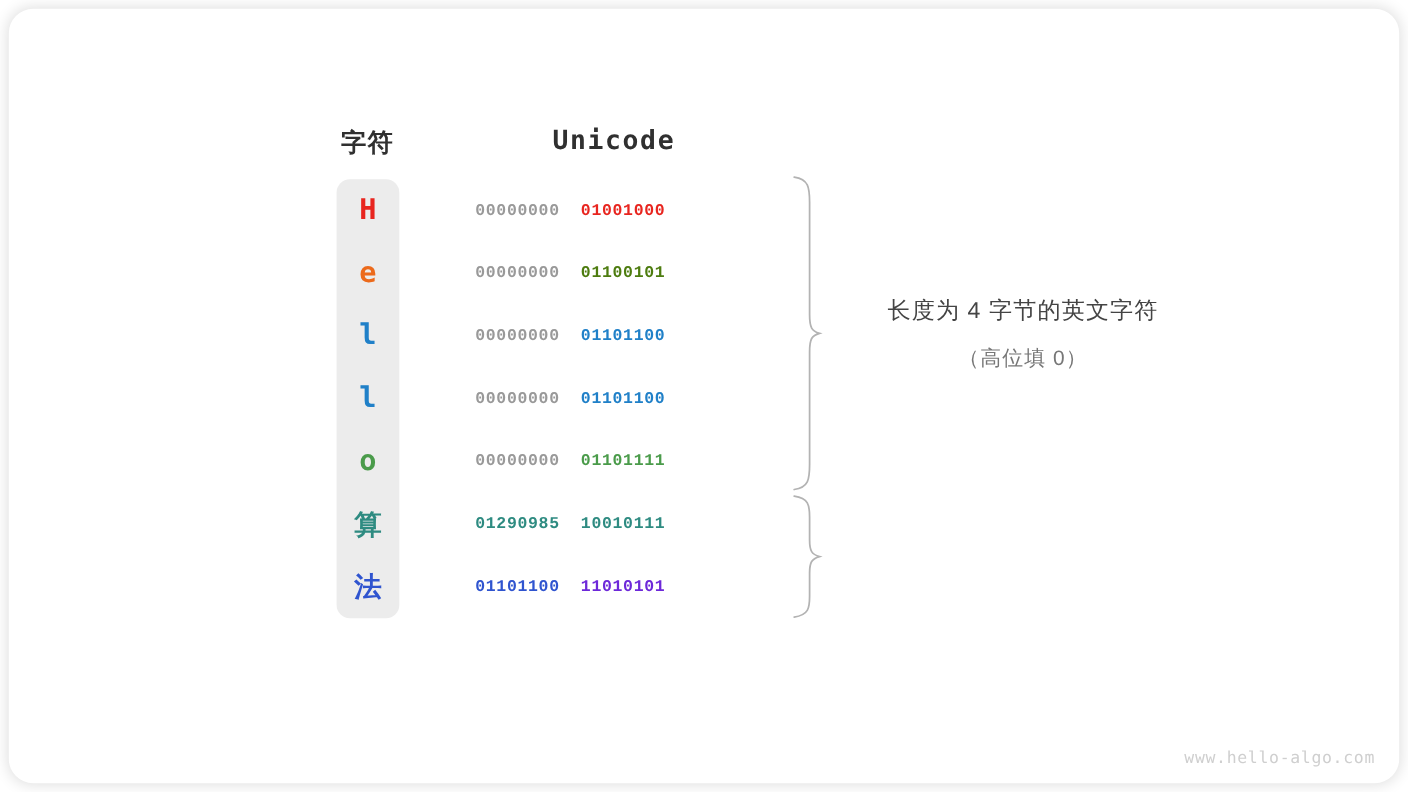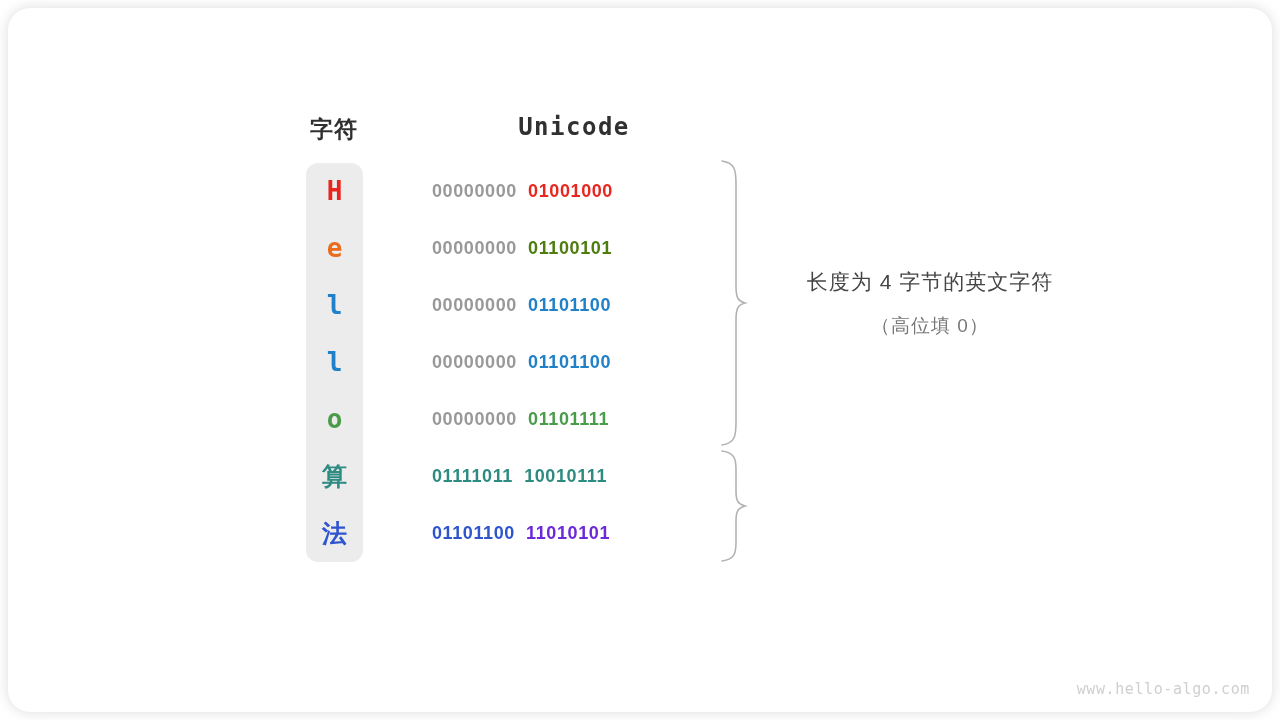--- a/index.html
+++ b/index.html
@@ -43,21 +43,21 @@
   .hdr-char {
     left: 306px;
     top: 114px;
     width: 56px;
     text-align: center;
     font-size: 23px;
     letter-spacing: 1px;
     font-family: Liberation Serif, serif;
   }
   .hdr-unicode {
-    left: 448px;
+    left: 432px;
     top: 113px;
     width: 252px;
     text-align: center;
     font-family: "DejaVu Sans Mono", "Liberation Mono", monospace;
     font-size: 24px;
     letter-spacing: 1.5px;
   }
 
   
   .char-col-bg {
@@ -96,22 +96,22 @@
     font-family: "DejaVu Sans", "Liberation Sans", sans-serif;
     font-size: 25px;
   }
   .cell-bin {
     position: absolute;
     left: 126px;
     top: 0px;
     width: 260px;
     height: 57px;
     line-height: 57px;
-    font-family: Liberation Sans, sans-serif;
-    font-size: 18px;
+    font-family: Liberation Mono, monospace;
+    font-size: 15px;
     font-weight: bold;
     letter-spacing: 0.6px;
     white-space: pre;
   }
 
   
   .brace {
     position: absolute;
     left: 712px;
   }
@@ -182,21 +182,21 @@
       <div class="row" style="top: 334px;">
         <div class="cell-char latin" style="color: rgb(32, 128, 200);">l</div>
         <div class="cell-bin"><span style="color: rgb(153, 153, 153);">00000000</span><span>  </span><span style="color: rgb(32, 128, 200);">01101100</span></div>
       </div>
       <div class="row" style="top: 391px;">
         <div class="cell-char latin" style="color: rgb(74, 155, 74);">o</div>
         <div class="cell-bin"><span style="color: rgb(153, 153, 153);">00000000</span><span>  </span><span style="color: rgb(74, 155, 74);">01101111</span></div>
       </div>
       <div class="row" style="top: 448px;">
         <div class="cell-char cjk" style="color: rgb(46, 139, 129);">算</div>
-        <div class="cell-bin"><span style="color: rgb(46, 139, 129);">01111011</span><span>  </span><span style="color: rgb(46, 139, 129);">10010111</span></div>
+        <div class="cell-bin"><span style="color: rgb(46, 139, 129);">01290985</span><span>  </span><span style="color: rgb(46, 139, 129);">10010111</span></div>
       </div>
       <div class="row" style="top: 505px;">
         <div class="cell-char cjk" style="color: rgb(47, 84, 207);">法</div>
         <div class="cell-bin"><span style="color: rgb(47, 84, 207);">01101100</span><span>  </span><span style="color: #6d28d9;">11010101</span></div>
       </div>
     </div>
 
   <svg class="brace" style="top:158px;" width="36" height="290" viewBox="0 0 36 290">
     <path d="M 10 3 C 23 5, 24 12, 24 26 L 24 128 C 24 140, 26 143, 33 145
              C 26 147, 24 150, 24 162 L 24 264 C 24 278, 23 285, 10 287" fill="none" stroke="#b3b3b3" stroke-width="1.6" stroke-linecap="round"></path>

